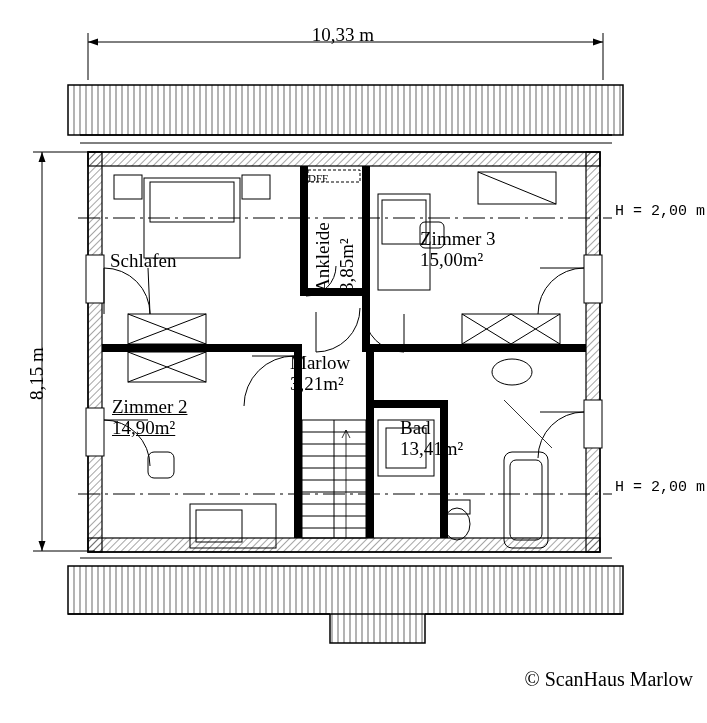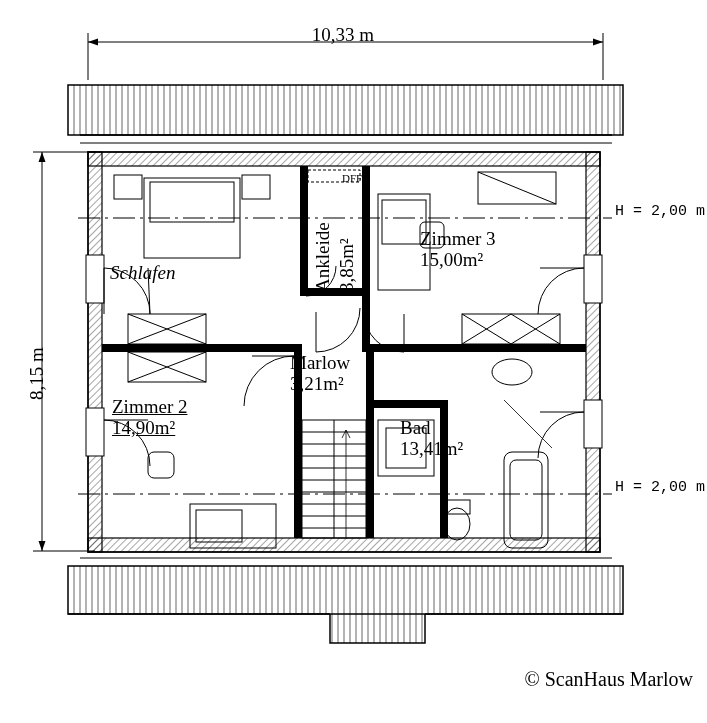--- a/index.html
+++ b/index.html
@@ -32,21 +32,20 @@
     font-weight: normal;
   }
   .room-area {
     font-size: 19px;
   }
   .dim-text {
     font-size: 19px;
   }
   .small-note {
     font-size: 11px;
-    margin-left: 34px;
   }
   .h-note {
     font-size: 15px;
     font-family: Liberation Mono, monospace;
   }
   .copyright {
     position: absolute;
     right: 14px;
     bottom: 32px;
     font-size: 20px;
@@ -440,21 +439,21 @@
 
 <div class="lbl dim-text" style="left:343px; top:24px; transform:translateX(-50%);">10,33 m</div>
 
 <div class="lbl dim-text vert" style="left:26px; top:400px;">8,15 m</div>
 
 <div class="lbl h-note" style="left:615px; top:203px;">H = 2,00 m</div>
 <div class="lbl h-note" style="left:615px; top:479px;">H = 2,00 m</div>
 
 <div class="lbl small-note" style="left:308px; top:172px;">DFF</div>
 
-<div class="room-block" style="left:110px; top:262px; width:190px;font-style:italic;">
+<div class="room-block" style="left:110px; top:250px; width:190px;">
   <div class="room-name">Schlafen</div>
 </div>
 
 <div class="lbl room-name vert" style="left:312px; top:292px;">Ankleide</div>
 <div class="lbl room-area vert" style="left:336px; top:292px;">3,85m²</div>
 
 <div class="room-block" style="left:420px; top:228px; width:170px;">
   <div class="room-name">Zimmer 3</div>
   <div class="room-area">15,00m²</div>
 </div>

